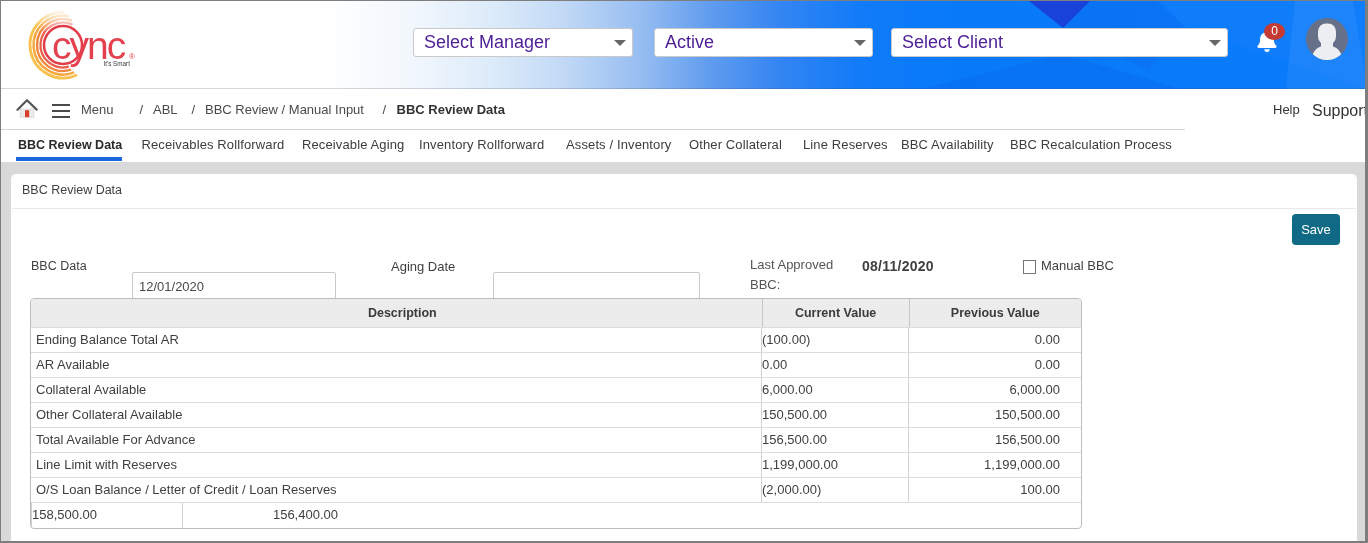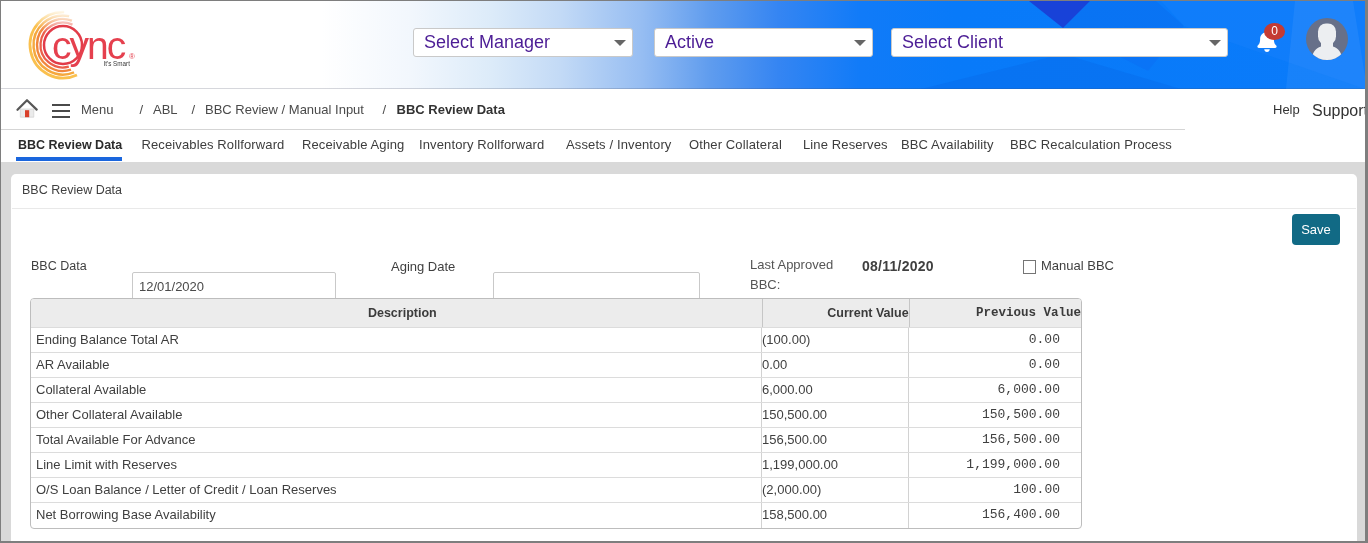--- a/index.html
+++ b/index.html
@@ -59,23 +59,23 @@
 #lastappr-val { left:862px; top:258px; letter-spacing:0.25px; font-size:14px; font-weight:bold; color:#404040; }
 #chk { left:1022.5px; top:260px; width:13.5px; height:13.5px; border:1.4px solid #757575; background:#fff; }
 #lbl-manual { left:1041px; top:258px; }
 
 
 #tbl { left:30px; top:298px; width:1052px; border:1px solid #bdbdbd; border-radius:4px; overflow:hidden; background:#fff; }
 .trow { display:flex; height:25px; border-top:1px solid #dcdcdc; font-size:13px; color:#3f3f3f; }
 .trow.head { height:28px; border-top:none; background:#ececec; font-weight:bold; color:#3b3b3b; font-size:12.5px; }
 .c1 { width:750px; padding-left:5px; line-height:24px; }
 .c2 { width:151px; border-left:1px solid #d2d2d2; text-align:left; padding-right:5px; line-height:24px; }
-.c3 { width:177px; border-left:1px solid #d2d2d2; text-align:right; padding-right:21px; line-height:24px;font-family:Liberation Mono, monospace; }
+.c3 { width:177px; border-left:1px solid #d2d2d2; text-align:right; padding-right:21px; line-height:24px; }
 .head .c1 { text-align:center; padding-left:12px; line-height:28px; }
-.head .c2, .head .c3 { line-height:28px; border-left:1px solid #c6c6c6; text-align:right; padding-right:0; }
+.head .c2, .head .c3 { line-height:28px; border-left:1px solid #c6c6c6; text-align:center; padding-right:0; }
 </style>
 </head>
 <body>
 <div class="abs" id="header">
   <svg class="abs" style="left:0;top:0" width="1364" height="88" viewBox="0 0 1364 88">
     <polygon points="1089,0 1062,27 1183,25 1155,0" fill="#0b67e8" opacity="0.35"></polygon>
     <polygon points="1062,27 1183,25 1147,70" fill="#0d6cf2" opacity="0.4"></polygon>
     <polygon points="1160,0 1364,0 1364,88 1183,25" fill="#1580fc" opacity="0.5"></polygon>
     <polygon points="920,88 1062,53 1180,88" fill="#075fe0" opacity="0.25"></polygon>
     <polygon points="1028,0 1089,0 1062,27" fill="#1b3cd4" opacity="0.9"></polygon>
@@ -214,21 +214,20 @@
       <div class="c1">Line Limit with Reserves</div>
       <div class="c2">1,199,000.00</div>
       <div class="c3">1,199,000.00</div>
     </div>
   <div class="trow">
       <div class="c1">O/S Loan Balance / Letter of Credit / Loan Reserves</div>
       <div class="c2">(2,000.00)</div>
       <div class="c3">100.00</div>
     </div>
   <div class="trow" style="height:26px">
-      <div class="c1">Net Borrowing Base Availability</div>
       <div class="c2">158,500.00</div>
       <div class="c3">156,400.00</div>
     </div>
 </div>
 
 <div class="abs" id="edge-top"></div>
 <div class="abs" id="edge-left"></div>
 <div class="abs" id="edge-right"></div>
 <div class="abs" id="edge-bottom"></div>
 

